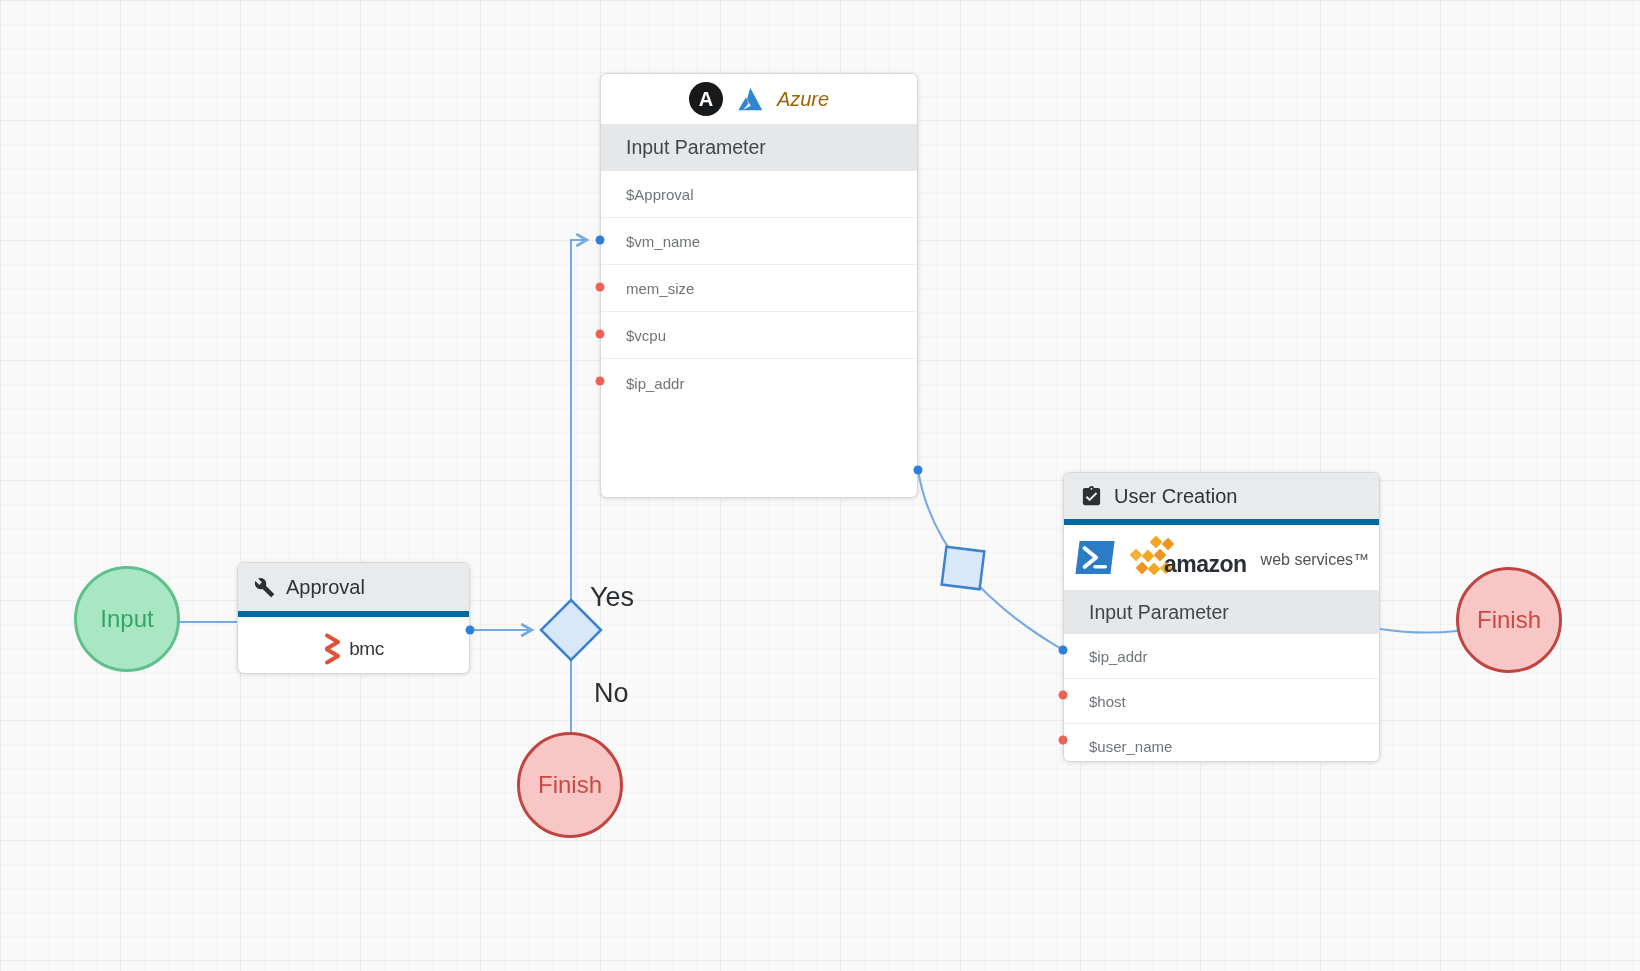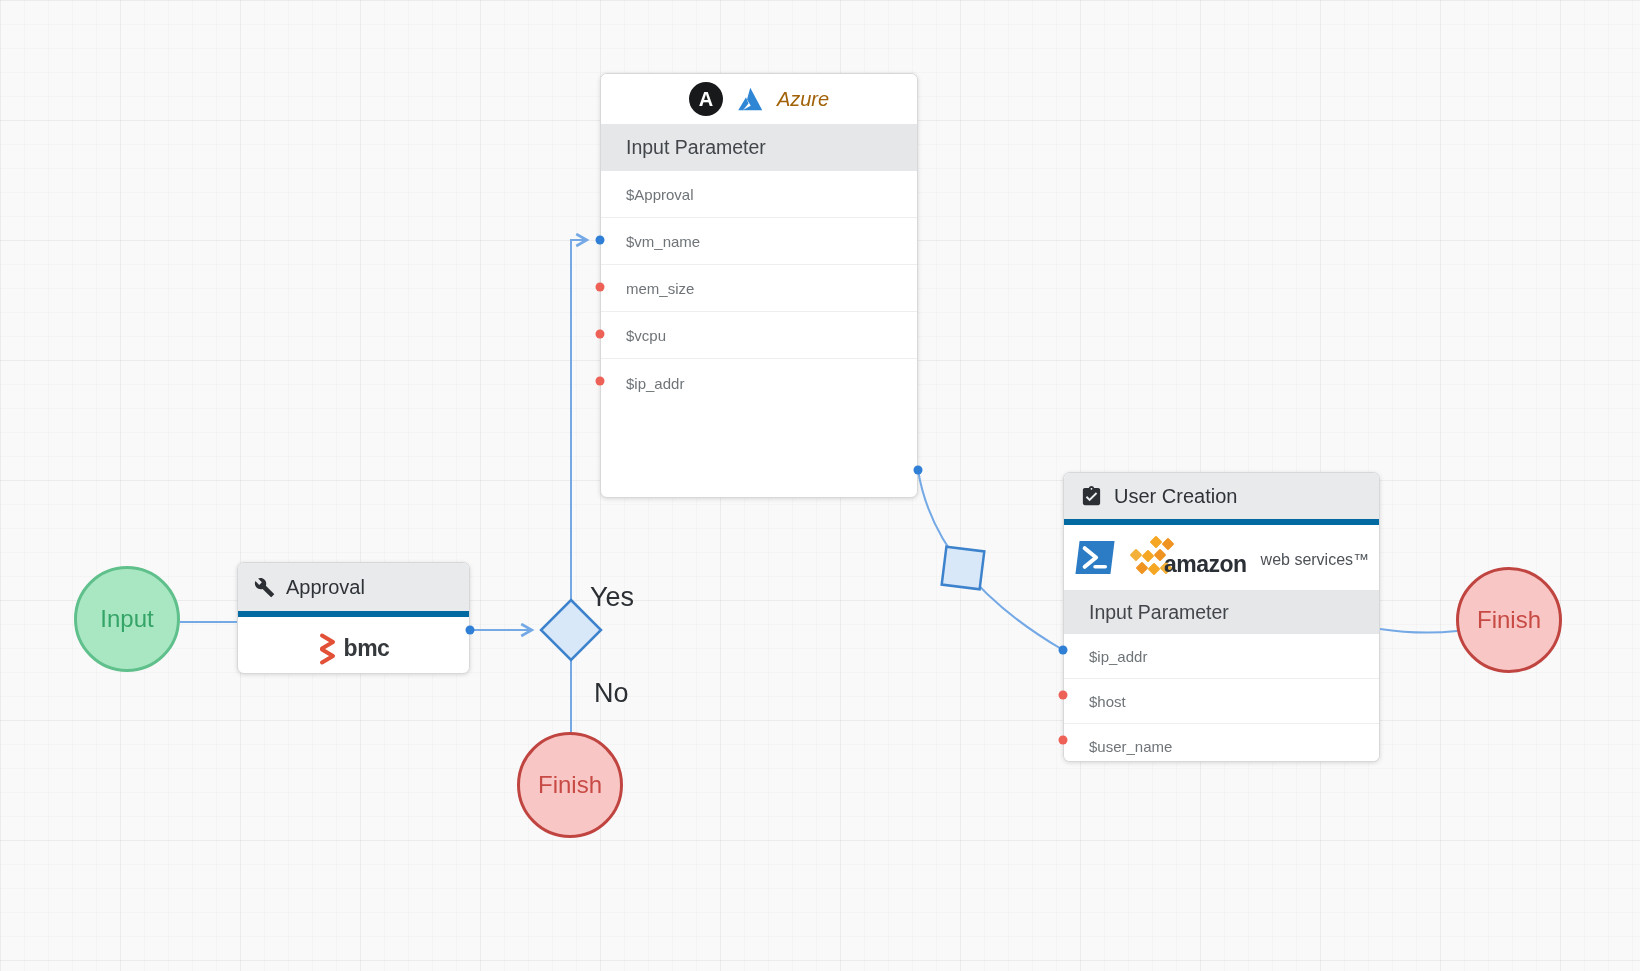--- a/index.html
+++ b/index.html
@@ -39,21 +39,21 @@
   .edge-label{position:absolute;font-size:27px;font-weight:500;color:#2c3034;}
   .wires{position:absolute;left:0;top:0;pointer-events:none;}
   .ansible-badge{width:34px;height:34px;border-radius:50%;background:#17191b;color:#fff;display:flex;
         align-items:center;justify-content:center;font-size:20px;font-weight:700;}
   .azure-text{font-size:20px;color:#a16207;font-style:italic;}
   .aws-group{display:flex;align-items:center;}
   .aws-text{display:flex;flex-direction:row;margin-left:-16px;margin-top:12px;}
   .aws-word{font-size:23px;font-weight:700;color:#2b2f36;letter-spacing:-.5px;line-height:20px;}
   .aws-sub{font-size:16px;color:#4d5257;padding-left:14px;line-height:11px;}
   .bmc-group{display:flex;align-items:center;gap:6px;}
-  .bmc-word{font-size:23px;font-weight:700;color:#36393c;letter-spacing:-.5px;}
+  .bmc-word{font-size:19px;font-weight:400;color:#36393c;letter-spacing:-.5px;}
 </style>
 </head>
 <body>
 
 <div class="canvas">
 
   <div class="circle-node begin" style="left:74px;top:566px;">
     <span>Input</span>
   </div>
 

